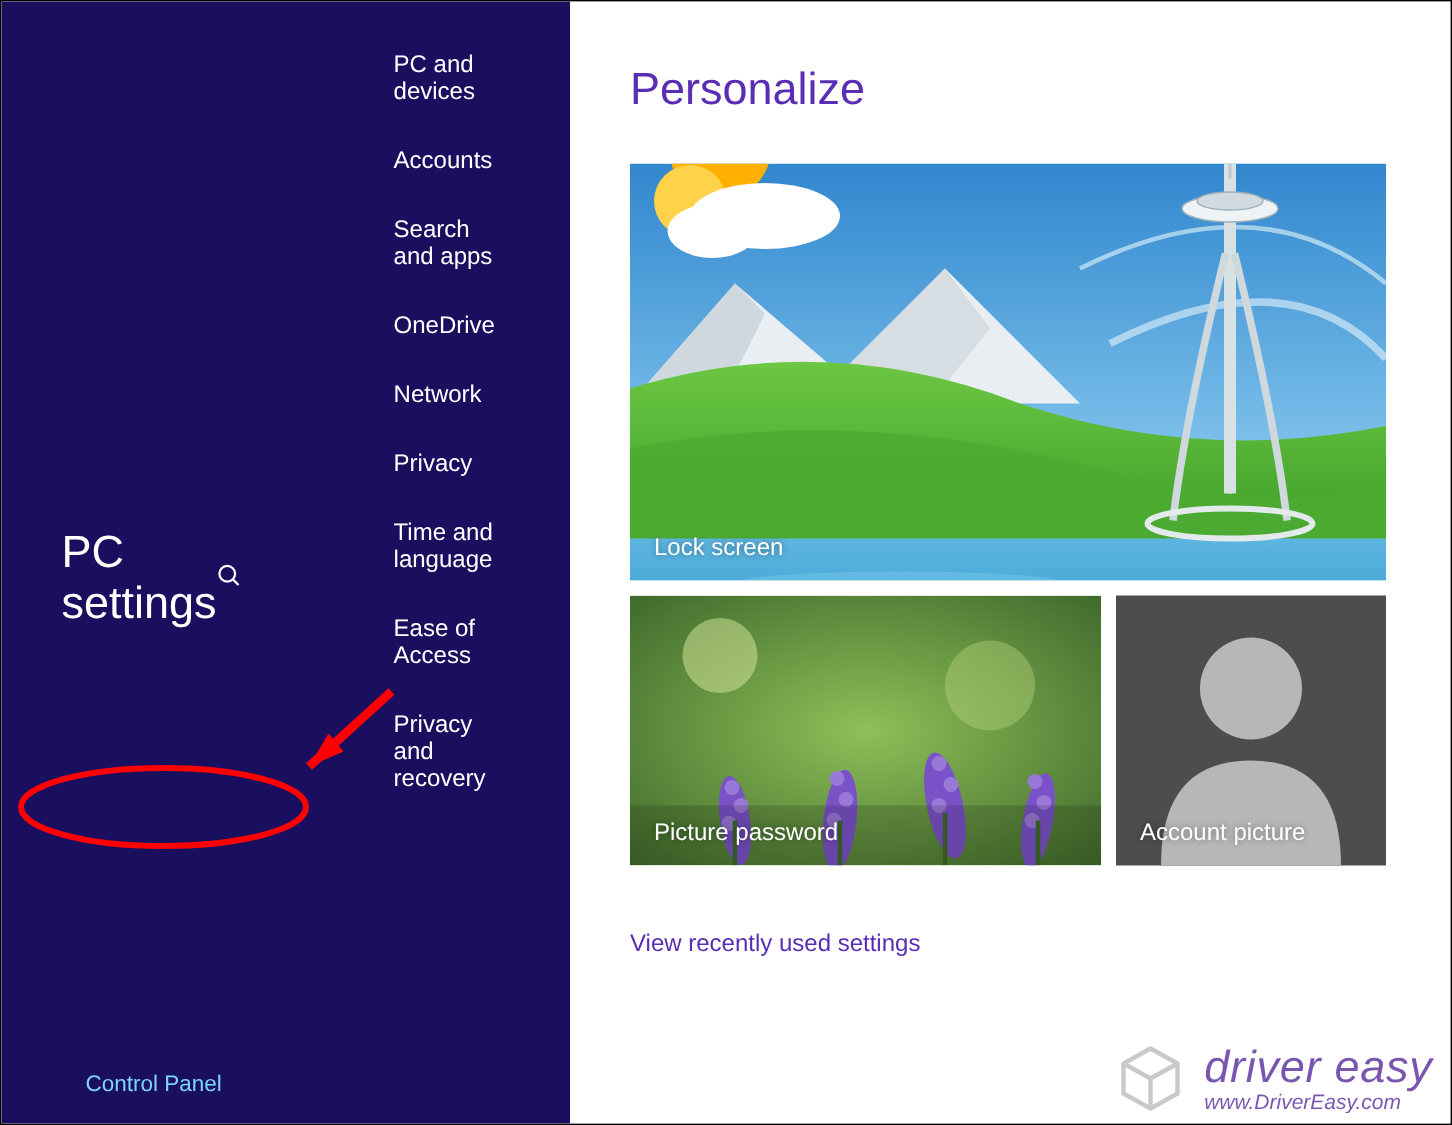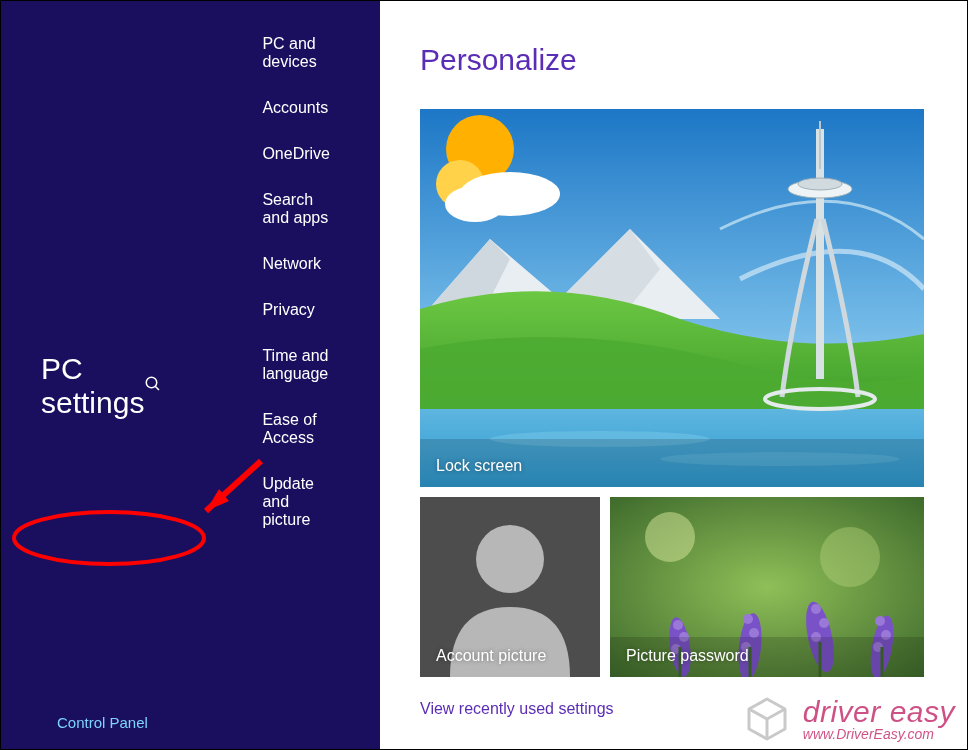--- a/index.html
+++ b/index.html
@@ -75,28 +75,28 @@
   .tile-label {
     position: absolute;
     left: 16px;
     bottom: 12px;
     color: #fff;
     font-size: 16px;
     font-weight: 400;
     text-shadow: 0 0 4px rgba(0,0,0,.4);
     z-index: 5;
   }
-  .lock-tile { width: 504px; height: 378px; }
+  .lock-tile { width: 504px; height: 278px; }
   .row2 { display: flex; gap: 10px; }
   .acct-tile { width: 180px; height: 180px; background:#4d4d4d; }
   .pic-tile  { width: 314px; height: 180px; }
 
   .link {
     display: inline-block;
-    margin-top: 23px;
+    margin-top: 44px;
     font-size: 16px;
     color: #5a2db5;
     cursor: pointer;
   }
 
   
   .lock-svg { width: 100%; height: 100%; display:block; }
 
   
   .avatar-wrap { display:flex; align-items:flex-end; justify-content:center; width:100%; height:100%; }
@@ -111,21 +111,21 @@
   }
 
   
   .watermark {
     position: absolute;
     right: 12px;
     bottom: 6px;
     display: flex;
     align-items: center;
     gap: 12px;
-    color: #be185d;
+    color: #4c1d95;
     opacity: .75;
     pointer-events: none;
   }
   .watermark .wm-text { display:flex; flex-direction:column; line-height:1.05; }
   .watermark .wm-brand { font-size: 30px; font-style: italic; font-weight: 400; letter-spacing: .5px; }
   .watermark .wm-url   { font-size: 14px; font-style: italic; }
   .watermark svg { width: 48px; height: 48px; }
 </style>
 </head>
 <body>
@@ -137,27 +137,27 @@
       <svg class="search-icon" viewBox="0 0 24 24" stroke-width="2">
         <circle cx="10" cy="10" r="7"></circle>
         <line x1="20" y1="20" x2="15" y2="15"></line>
       </svg>
     </span>
   </div>
 
   <ul class="nav-list">
     <li>PC and devices</li>
     <li>Accounts</li>
+    <li>Search and apps</li>
     <li>OneDrive</li>
-    <li>Search and apps</li>
     <li>Network</li>
     <li>Privacy</li>
     <li>Time and language</li>
     <li>Ease of Access</li>
-    <li>Update and picture</li>
+    <li>Privacy and recovery</li>
   </ul>
 
   <div class="control-panel-link">Control Panel</div>
 
   <svg class="annotation" viewBox="0 0 379 750">
 
     <ellipse cx="108" cy="537" rx="95" ry="26" fill="none" stroke="#ff0000" stroke-width="4"></ellipse>
 
     <line x1="260" y1="460" x2="205" y2="510" stroke="#ff0000" stroke-width="6"></line>
     <polygon points="205,510 228,500 218,488" fill="#ff0000"></polygon>
@@ -221,30 +221,20 @@
 
           <line x1="0" y1="-8" x2="0" y2="40" stroke="#bcc7cc" stroke-width="2"></line>
         </g>
 
         <rect x="0" y="330" width="504" height="48" fill="rgba(0,0,0,.15)"></rect>
       </svg>
       <div class="tile-label">Lock screen</div>
     </div>
 
     <div class="row2">
-
-      <div class="tile acct-tile">
-        <div class="avatar-wrap">
-          <svg viewBox="0 0 180 180" width="180" height="180">
-            <circle cx="90" cy="62" r="34" fill="#b7b7b7"></circle>
-            <path d="M30 180 Q30 110 90 110 Q150 110 150 180 Z" fill="#b7b7b7"></path>
-          </svg>
-        </div>
-        <div class="tile-label">Account picture</div>
-      </div>
 
       <div class="tile pic-tile">
         <svg class="lock-svg" viewBox="0 0 314 180" preserveAspectRatio="xMidYMid slice">
           <defs>
             <radialGradient id="blur" cx="50%" cy="50%" r="70%">
               <stop offset="0" stop-color="#8fbf58"></stop>
               <stop offset="1" stop-color="#3f6b2c"></stop>
             </radialGradient>
           </defs>
           <rect width="314" height="180" fill="url(#blur)"></rect>
@@ -274,20 +264,30 @@
           <g stroke="#3f6b2c" stroke-width="3">
             <line x1="70" y1="180" x2="70" y2="150"></line>
             <line x1="140" y1="180" x2="140" y2="150"></line>
             <line x1="210" y1="180" x2="210" y2="145"></line>
             <line x1="272" y1="180" x2="272" y2="150"></line>
           </g>
           <rect x="0" y="140" width="314" height="40" fill="rgba(0,0,0,.15)"></rect>
         </svg>
         <div class="tile-label">Picture password</div>
       </div>
+
+      <div class="tile acct-tile">
+        <div class="avatar-wrap">
+          <svg viewBox="0 0 180 180" width="180" height="180">
+            <circle cx="90" cy="62" r="34" fill="#b7b7b7"></circle>
+            <path d="M30 180 Q30 110 90 110 Q150 110 150 180 Z" fill="#b7b7b7"></path>
+          </svg>
+        </div>
+        <div class="tile-label">Account picture</div>
+      </div>
     </div>
   </div>
 
   <span class="link">View recently used settings</span>
 
   
   <div class="watermark">
     <svg viewBox="0 0 48 48">
       <g fill="none" stroke="#b8b8b8" stroke-width="3" stroke-linejoin="round">
         <path d="M24 4 L42 14 L42 34 L24 44 L6 34 L6 14 Z"></path>

